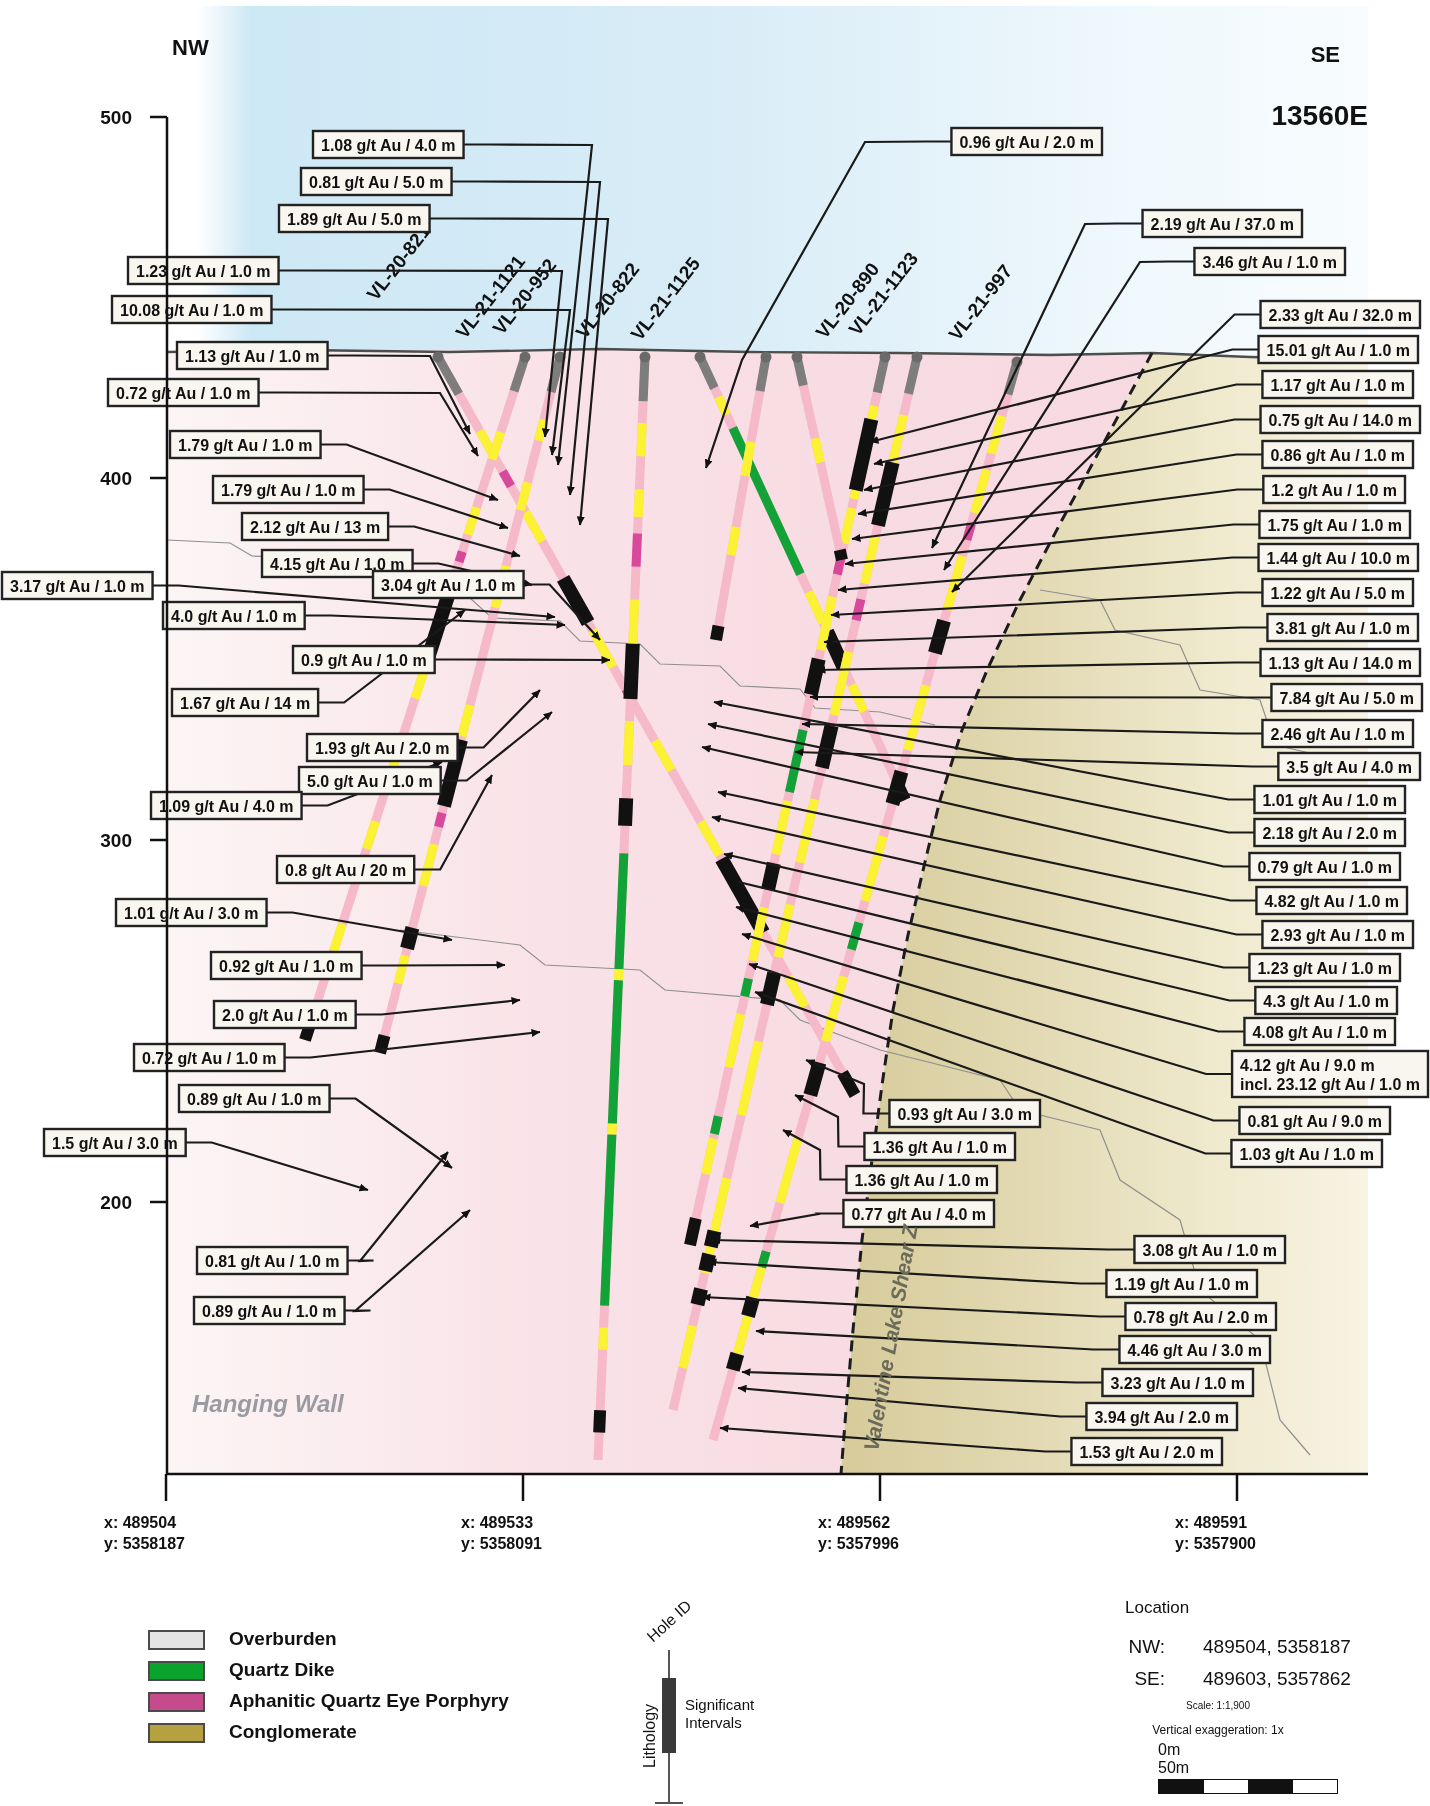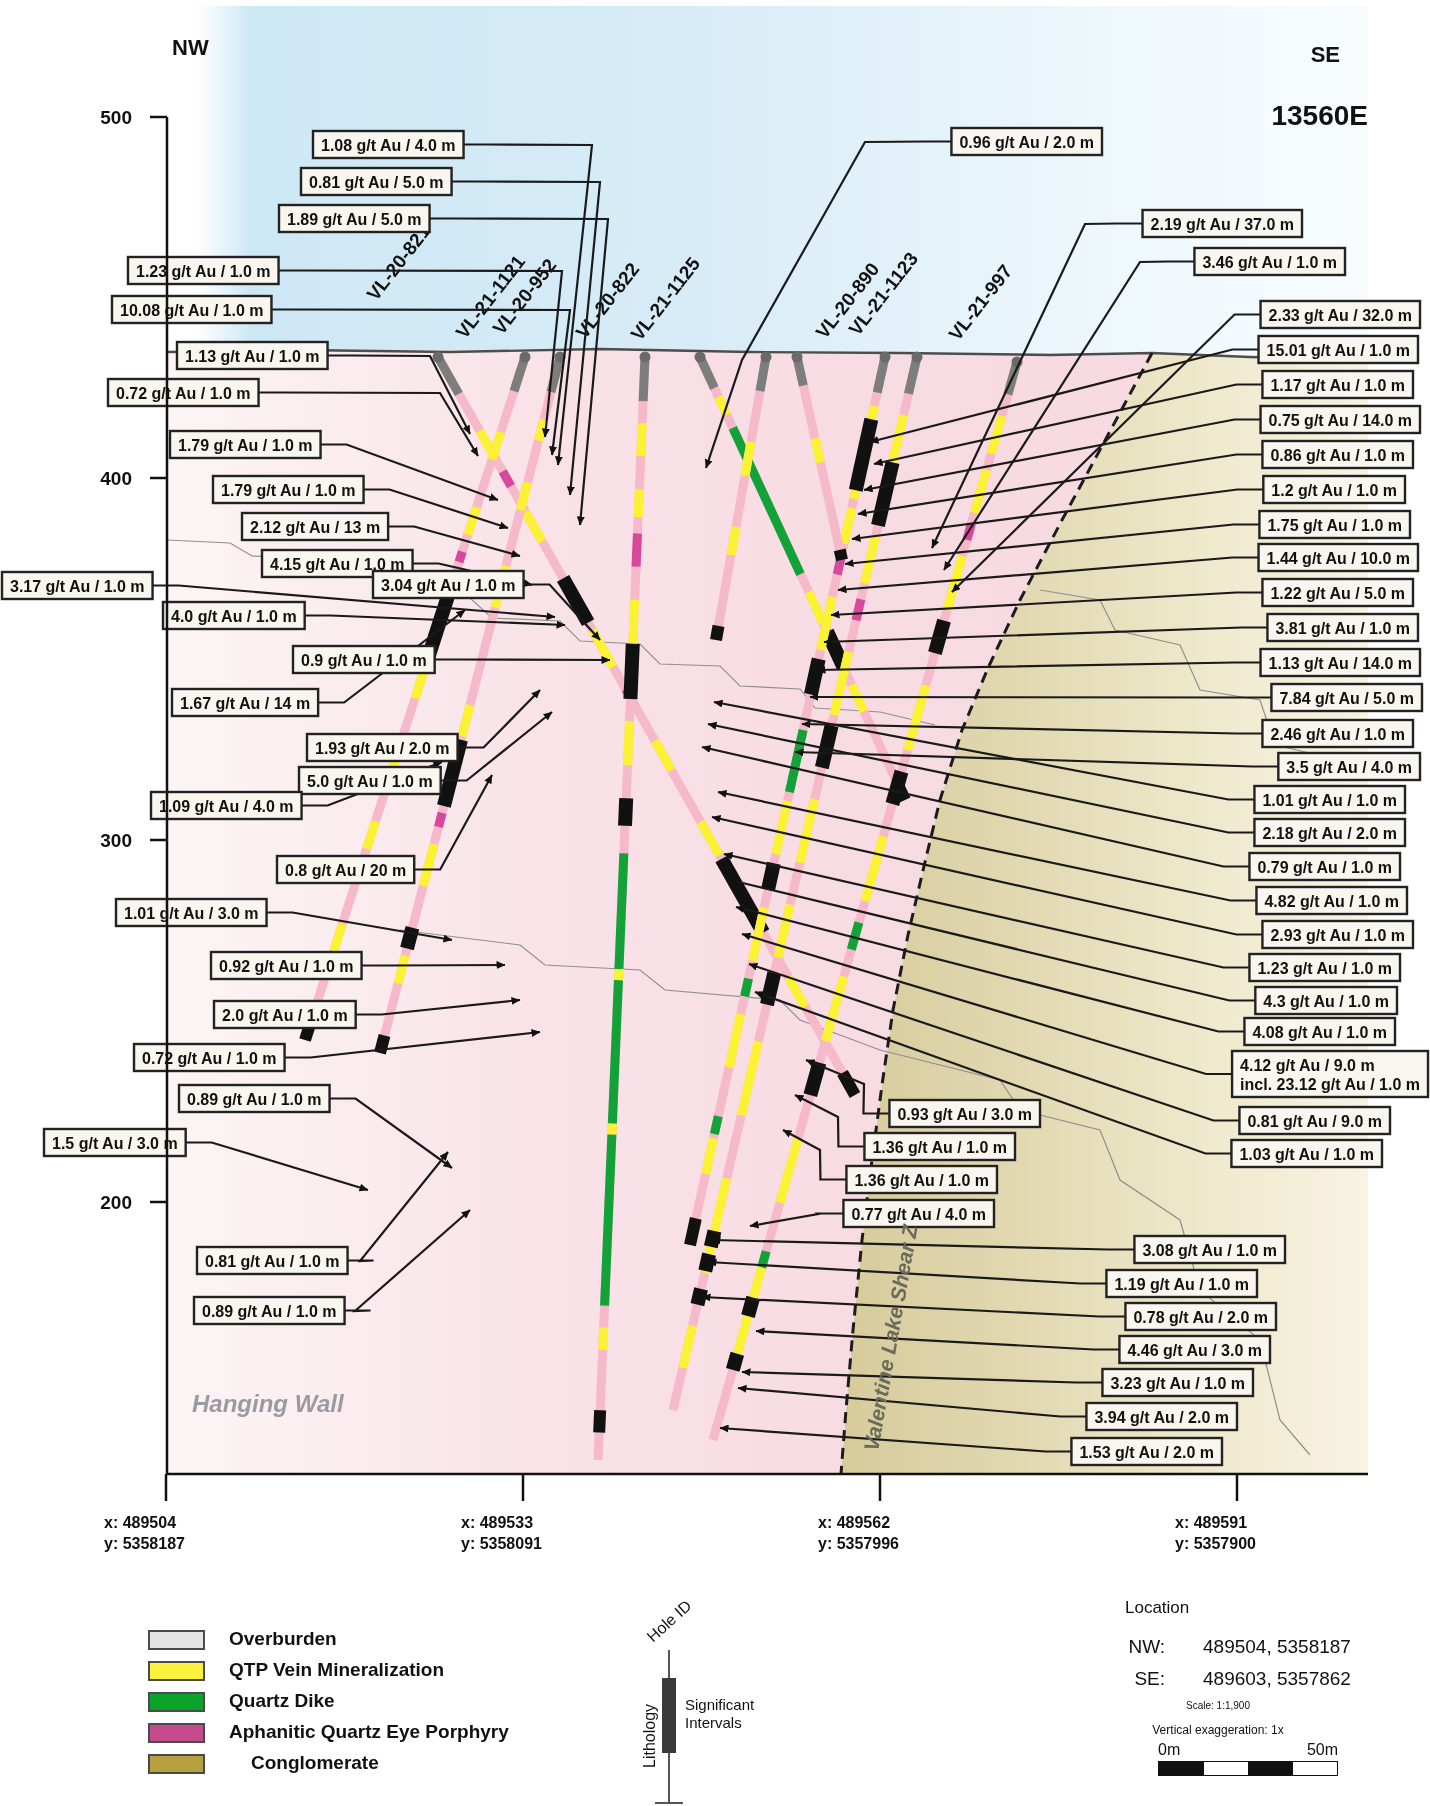--- a/index.html
+++ b/index.html
@@ -13,21 +13,21 @@
   .lg-label{font-size:19px;font-weight:bold;color:#111;white-space:nowrap;}
   
   #location{position:absolute;left:1063px;top:1598px;width:372px;color:#111;}
   .loc-title{font-size:17px;margin-left:62px;margin-bottom:18px;}
   .loc-row{display:flex;font-size:19px;margin-bottom:10px;}
   .loc-key{width:120px;text-align:right;padding-right:18px;box-sizing:border-box;}
   .loc-val{white-space:nowrap;margin-left:20px;}
   .loc-scale{font-size:10px;text-align:center;width:310px;margin-top:8px;}
   .loc-vert{font-size:12px;text-align:center;width:310px;margin-top:12px;}
   .sb-wrap{position:relative;width:180px;margin-left:95px;margin-top:4px;}
-  .sb-labels{display:flex;justify-content:space-between;font-size:16px;margin-bottom:2px;}
+  .sb-labels{display:flex;justify-content:center;font-size:16px;margin-bottom:2px;flex-direction:column;}
   .sb-bar{display:flex;height:13px;border:1.5px solid #111;box-sizing:content-box;}
   .sb-seg{flex:1 1 auto;}
 </style>
 </head>
 <body>
 
 <div id="stage">
   <svg id="scene" width="1430" height="1806">
       <defs>
         <linearGradient id="skyG" x1="167" y1="0" x2="1368" y2="0" gradientUnits="userSpaceOnUse">
@@ -593,32 +593,28 @@
       <text transform="translate(878,1452) rotate(-80)" font-size="21" font-weight="bold" font-style="italic" fill="#6b6b5a">Valentine Lake Shear Z</text>
     </svg>
 
   <div id="legend">
 
   <div class="lg-row" style="display: flex;">
       <span class="lg-swatch" style="background: rgb(228, 228, 228);"></span>
       <span class="lg-label">Overburden</span>
     </div>
       <div class="lg-row" style="display: flex;">
-      <span class="lg-swatch" style="background: rgb(252, 242, 61);"></span>
-      <span class="lg-label">QTP Vein Mineralization</span>
-    </div>
-      <div class="lg-row" style="display: flex;">
       <span class="lg-swatch" style="background: rgb(12, 163, 44);"></span>
       <span class="lg-label">Quartz Dike</span>
     </div>
       <div class="lg-row" style="display: flex;">
       <span class="lg-swatch" style="background: rgb(198, 75, 140);"></span>
       <span class="lg-label">Aphanitic Quartz Eye Porphyry</span>
     </div>
-      <div class="lg-row" style="display: flex; gap: 22px;">
+      <div class="lg-row" style="display: flex;">
       <span class="lg-swatch" style="background: rgb(181, 161, 63);"></span>
       <span class="lg-label">Conglomerate</span>
     </div>
     </div>
 
   <svg id="schematic" width="190" height="211" style="position:absolute;left:595px;top:1595px;">
     <line x1="74" y1="55" x2="74" y2="208" stroke="#555" stroke-width="2"></line>
     <line x1="60" y1="208" x2="88" y2="208" stroke="#555" stroke-width="2"></line>
     <rect x="67" y="83" width="14" height="75" fill="#3a3a3a"></rect>
     <text transform="translate(58,48) rotate(-42)" font-size="16" fill="#111">Hole ID</text>

